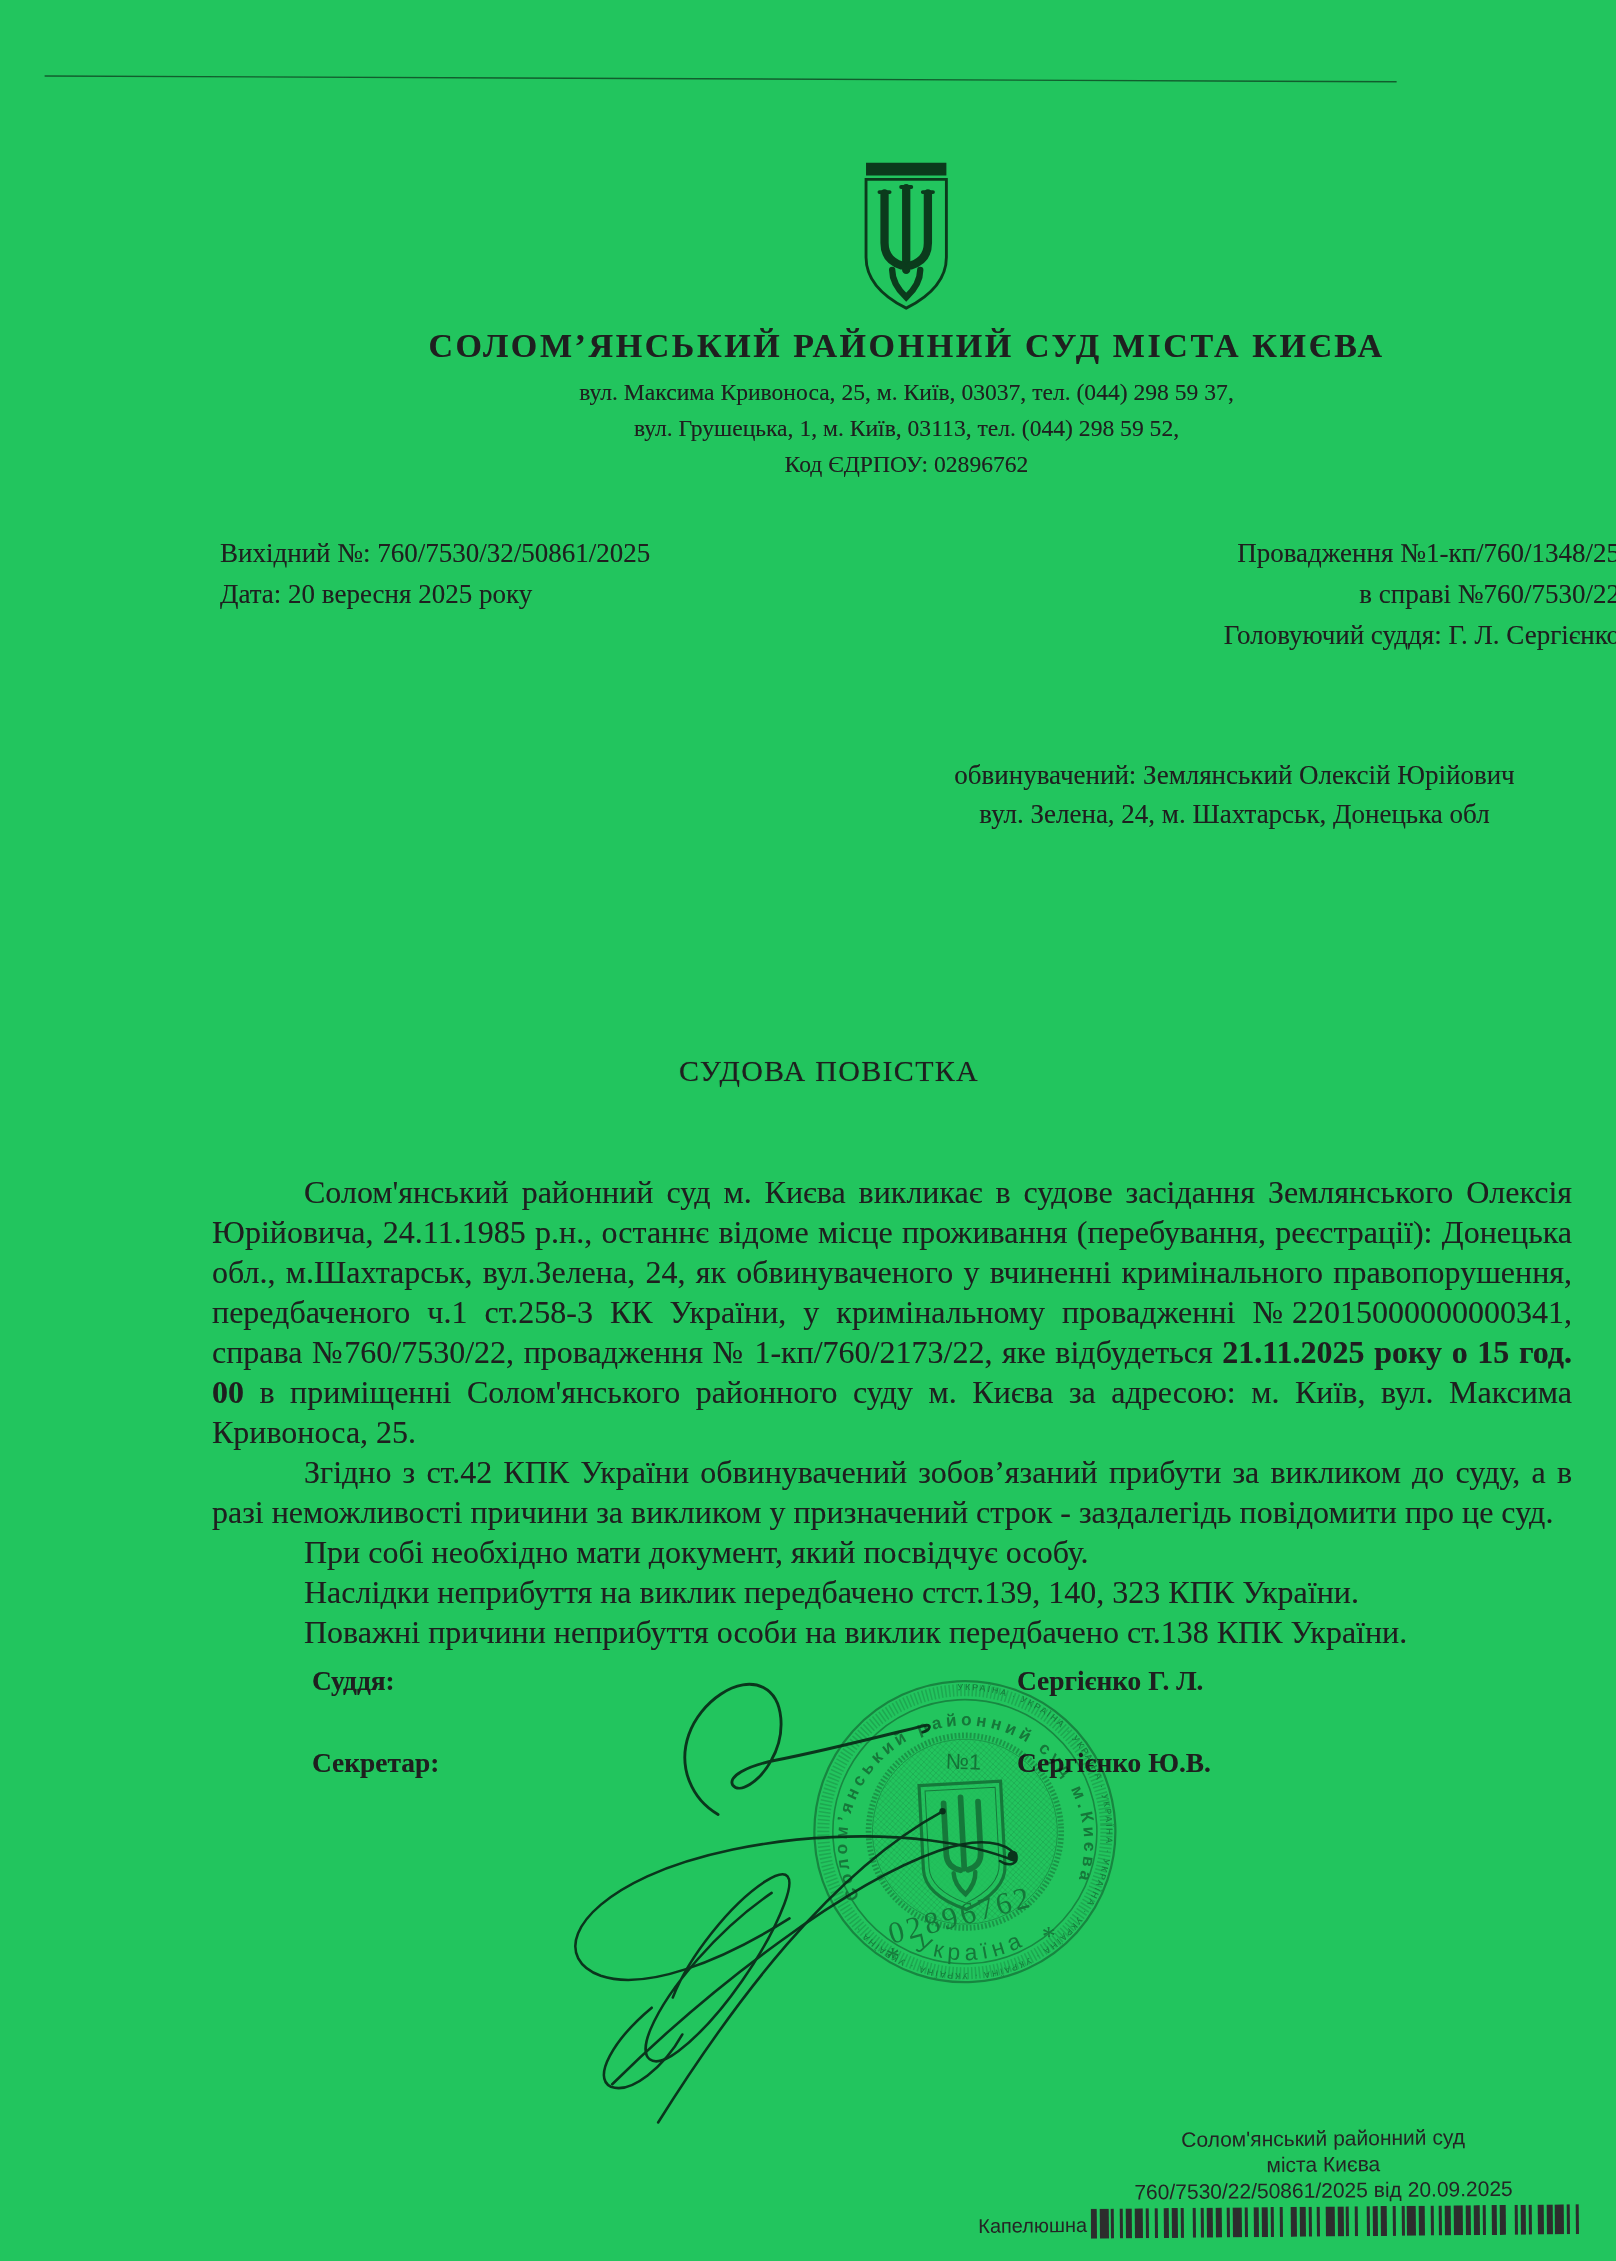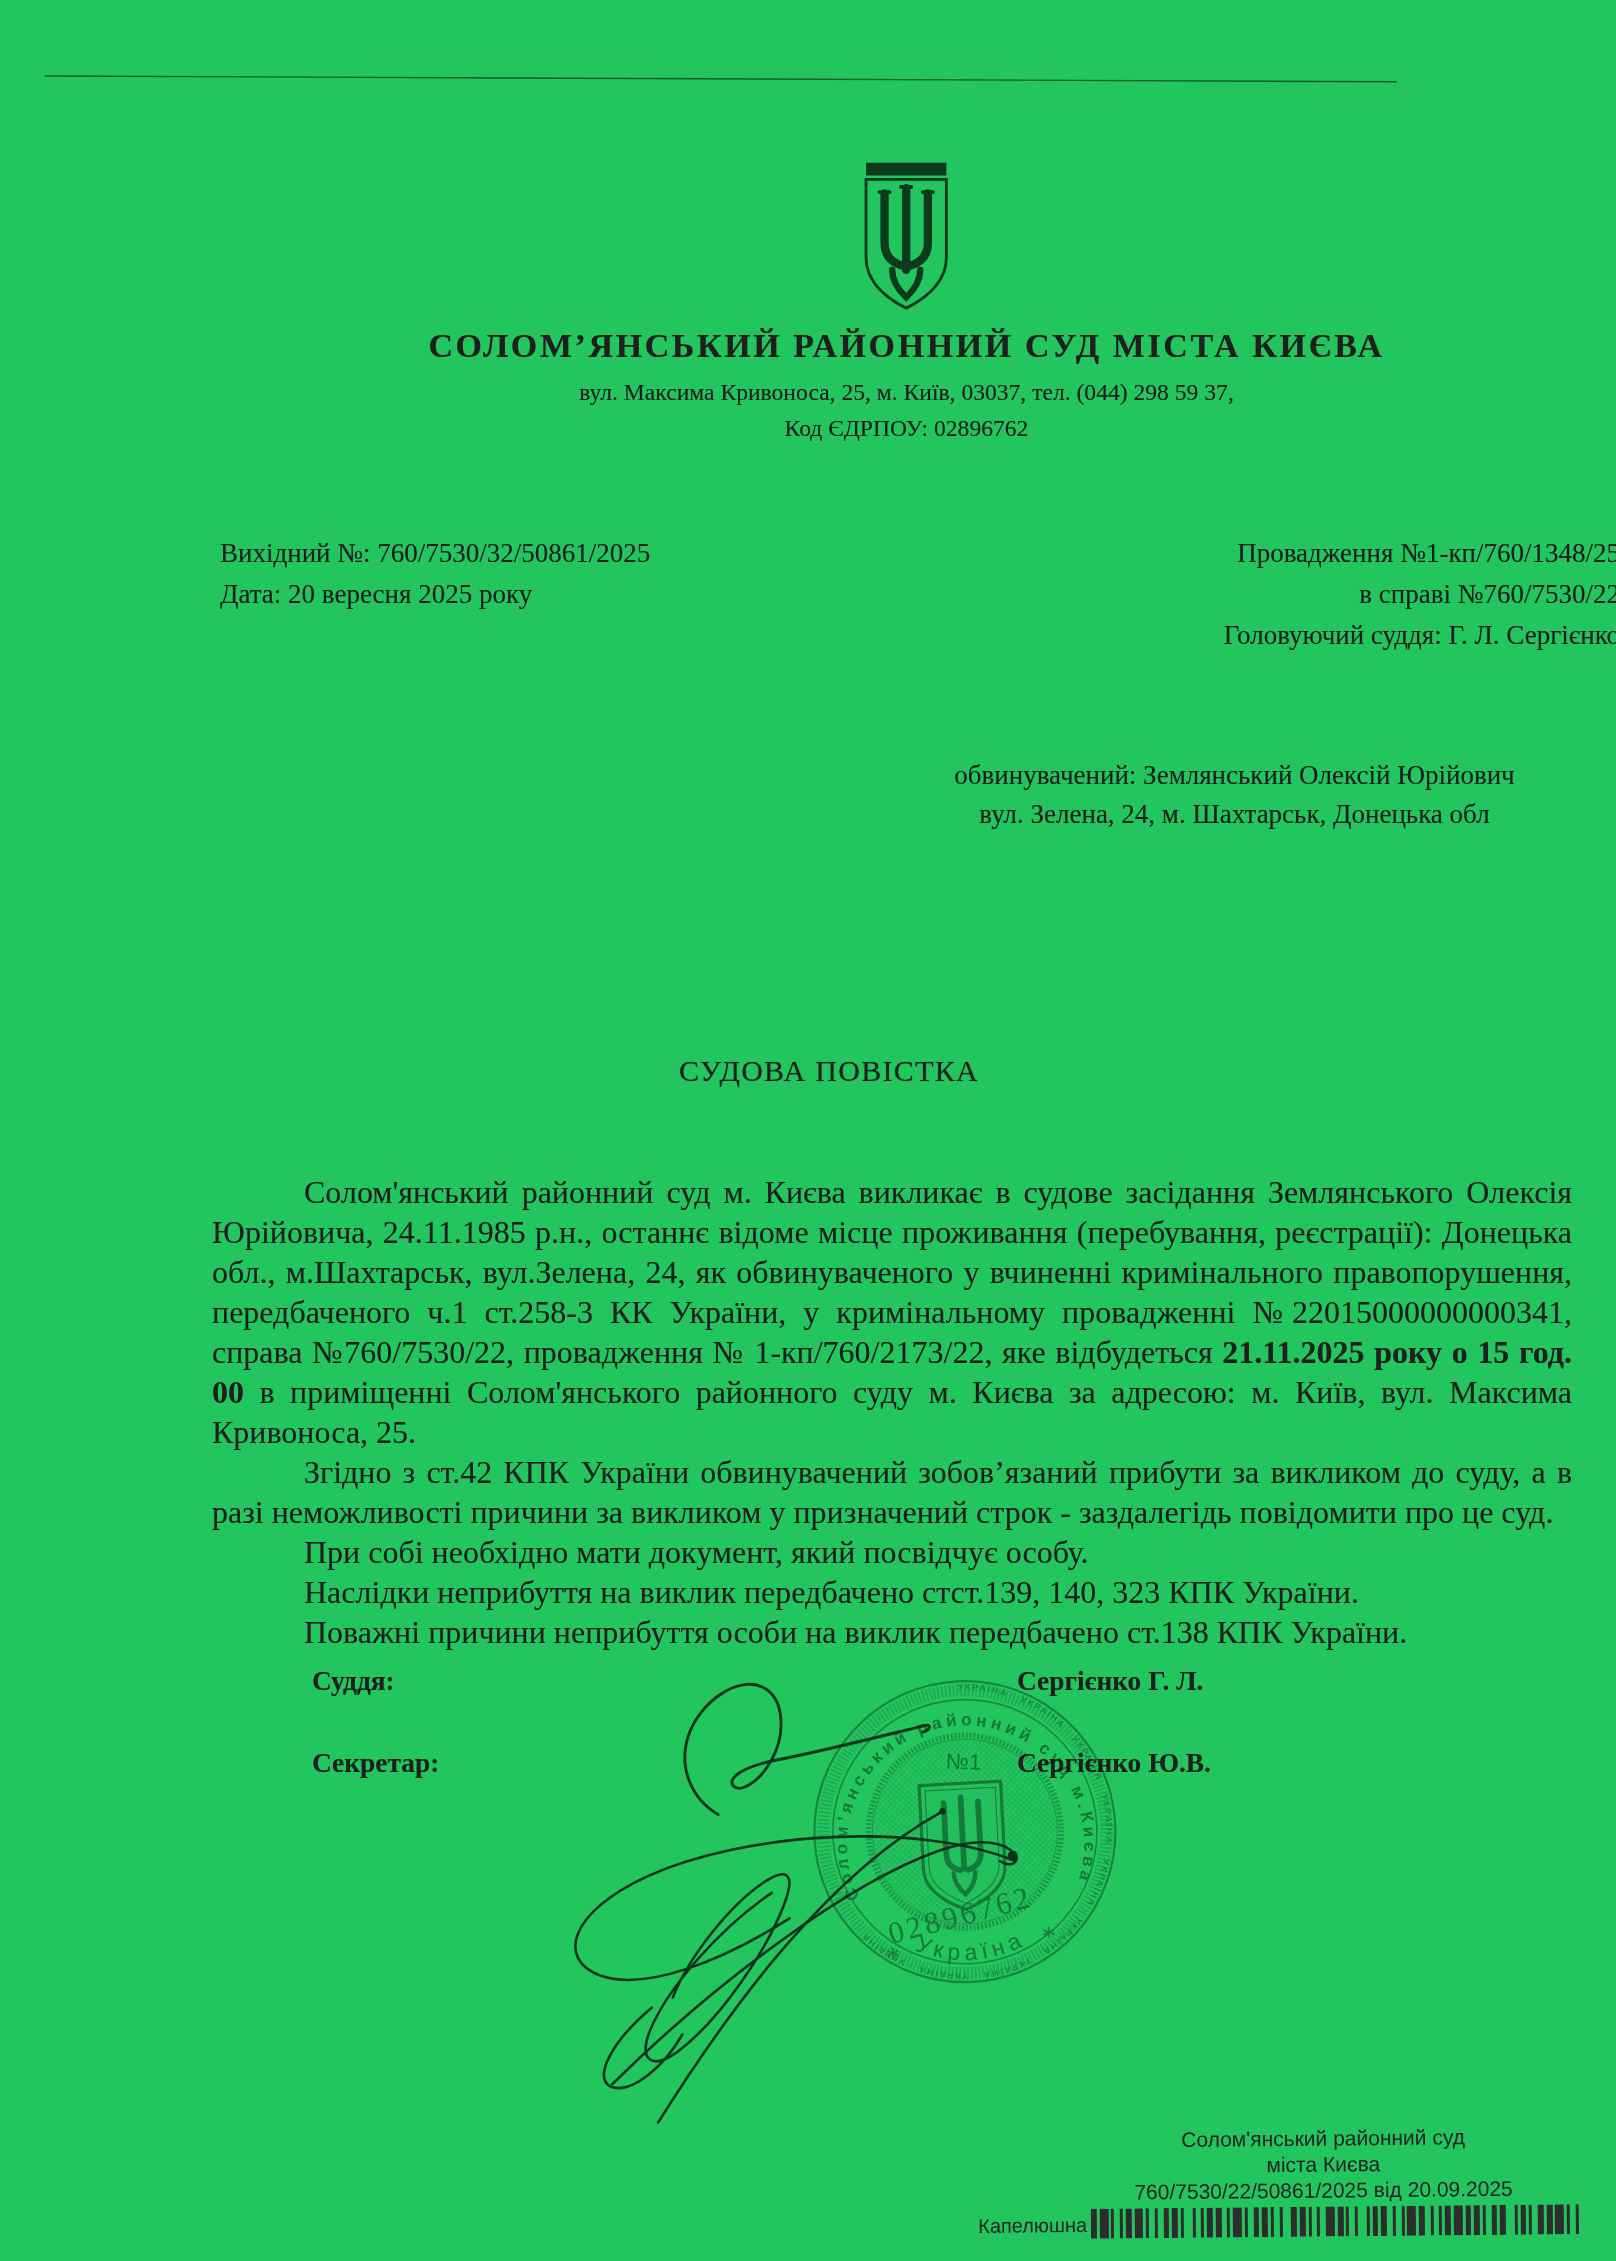--- a/index.html
+++ b/index.html
@@ -56,20 +56,21 @@
 </style>
 </head>
 <body>
 
 <div class="page">
 
   <div class="header-block serif">
     <div class="court-name">СОЛОМ’ЯНСЬКИЙ РАЙОННИЙ СУД МІСТА КИЄВА</div>
     <div class="addr">
       <div>вул. Максима Кривоноса, 25, м. Київ, 03037, тел. (044) 298 59 37,</div>
+      <div>вул. Грушецька, 1, м. Київ, 03113, тел. (044) 298 59 52,</div>
       <div>Код ЄДРПОУ: 02896762</div>
     </div>
   </div>
 
   <div class="refs-left serif">
     <div>Вихідний №: 760/7530/32/50861/2025</div>
     <div>Дата: 20 вересня 2025 року</div>
   </div>
   <div class="refs-right serif">
     <div>Провадження №1-кп/760/1348/25</div>

